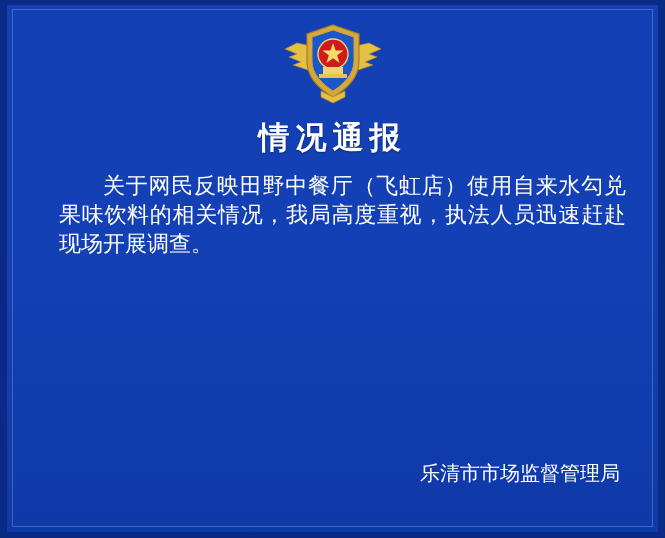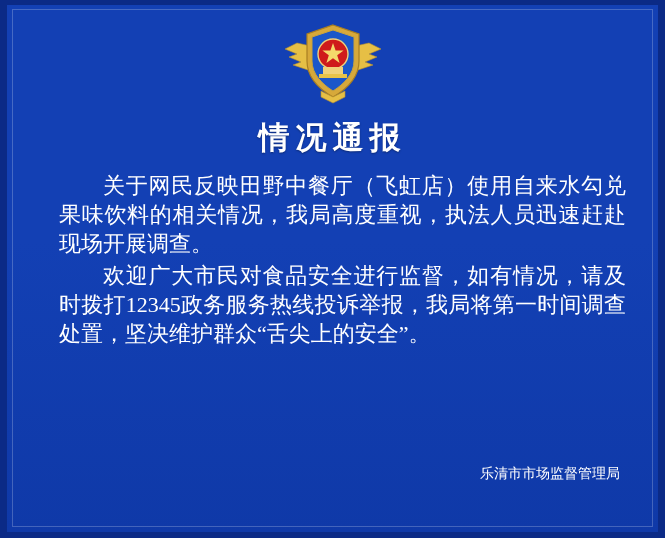--- a/index.html
+++ b/index.html
@@ -85,21 +85,21 @@
     text-indent: 2em;
   }
 
   
   .signature {
     position: absolute;
     right: 38px;
     bottom: 42px;
     text-align: right;
     color: #ffffff;
-    font-size: 14px;
+    font-size: 20px;
     line-height: 33px;
   }
   .sig-date {
     font-family: "Liberation Serif", serif;
   }
 </style>
 </head>
 <body>
 
 <div class="poster">
@@ -126,19 +126,18 @@
 
         <path d="M52 76 L40 70 L40 76 L52 82 L64 76 L64 70 Z" fill="#e6bf45" stroke="#b9902c" stroke-width="0.6"></path>
       </svg>
     </div>
   </div>
 
   <div class="title">情况通报</div>
 
   <div class="body-text">
     <p>关于网民反映田野中餐厅（飞虹店）使用自来水勾兑果味饮料的相关情况，我局高度重视，执法人员迅速赶赴现场开展调查。</p>
-    <p>欢迎广大市民对食品安全进行监督，如有情况，请及时拨打12345政务服务热线投诉举报，我局将第一时间调查处置，坚决维护群众“舌尖上的安全”。</p>
   </div>
 
   <div class="signature">
     <div class="sig-issuer">乐清市市场监督管理局</div>
   </div>
 </div>
 
 </body></html>

